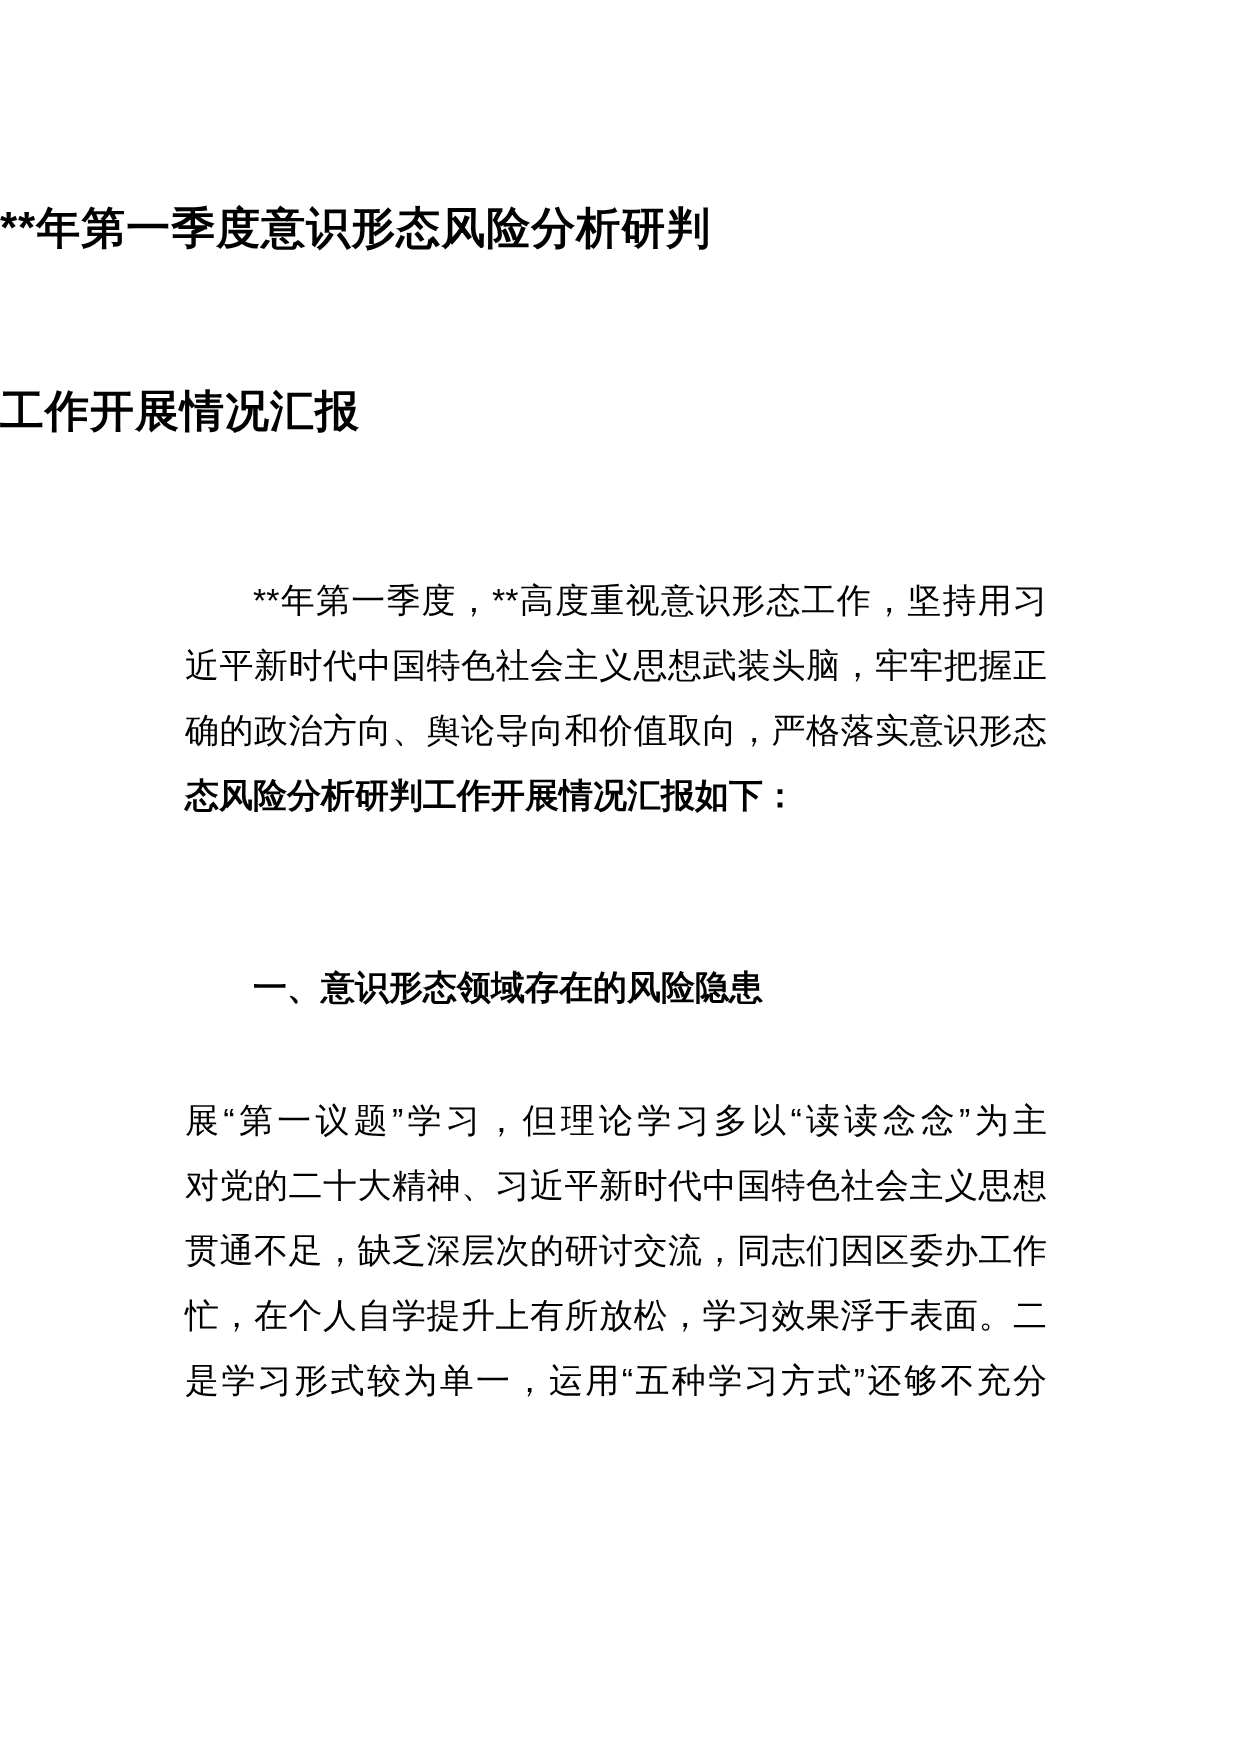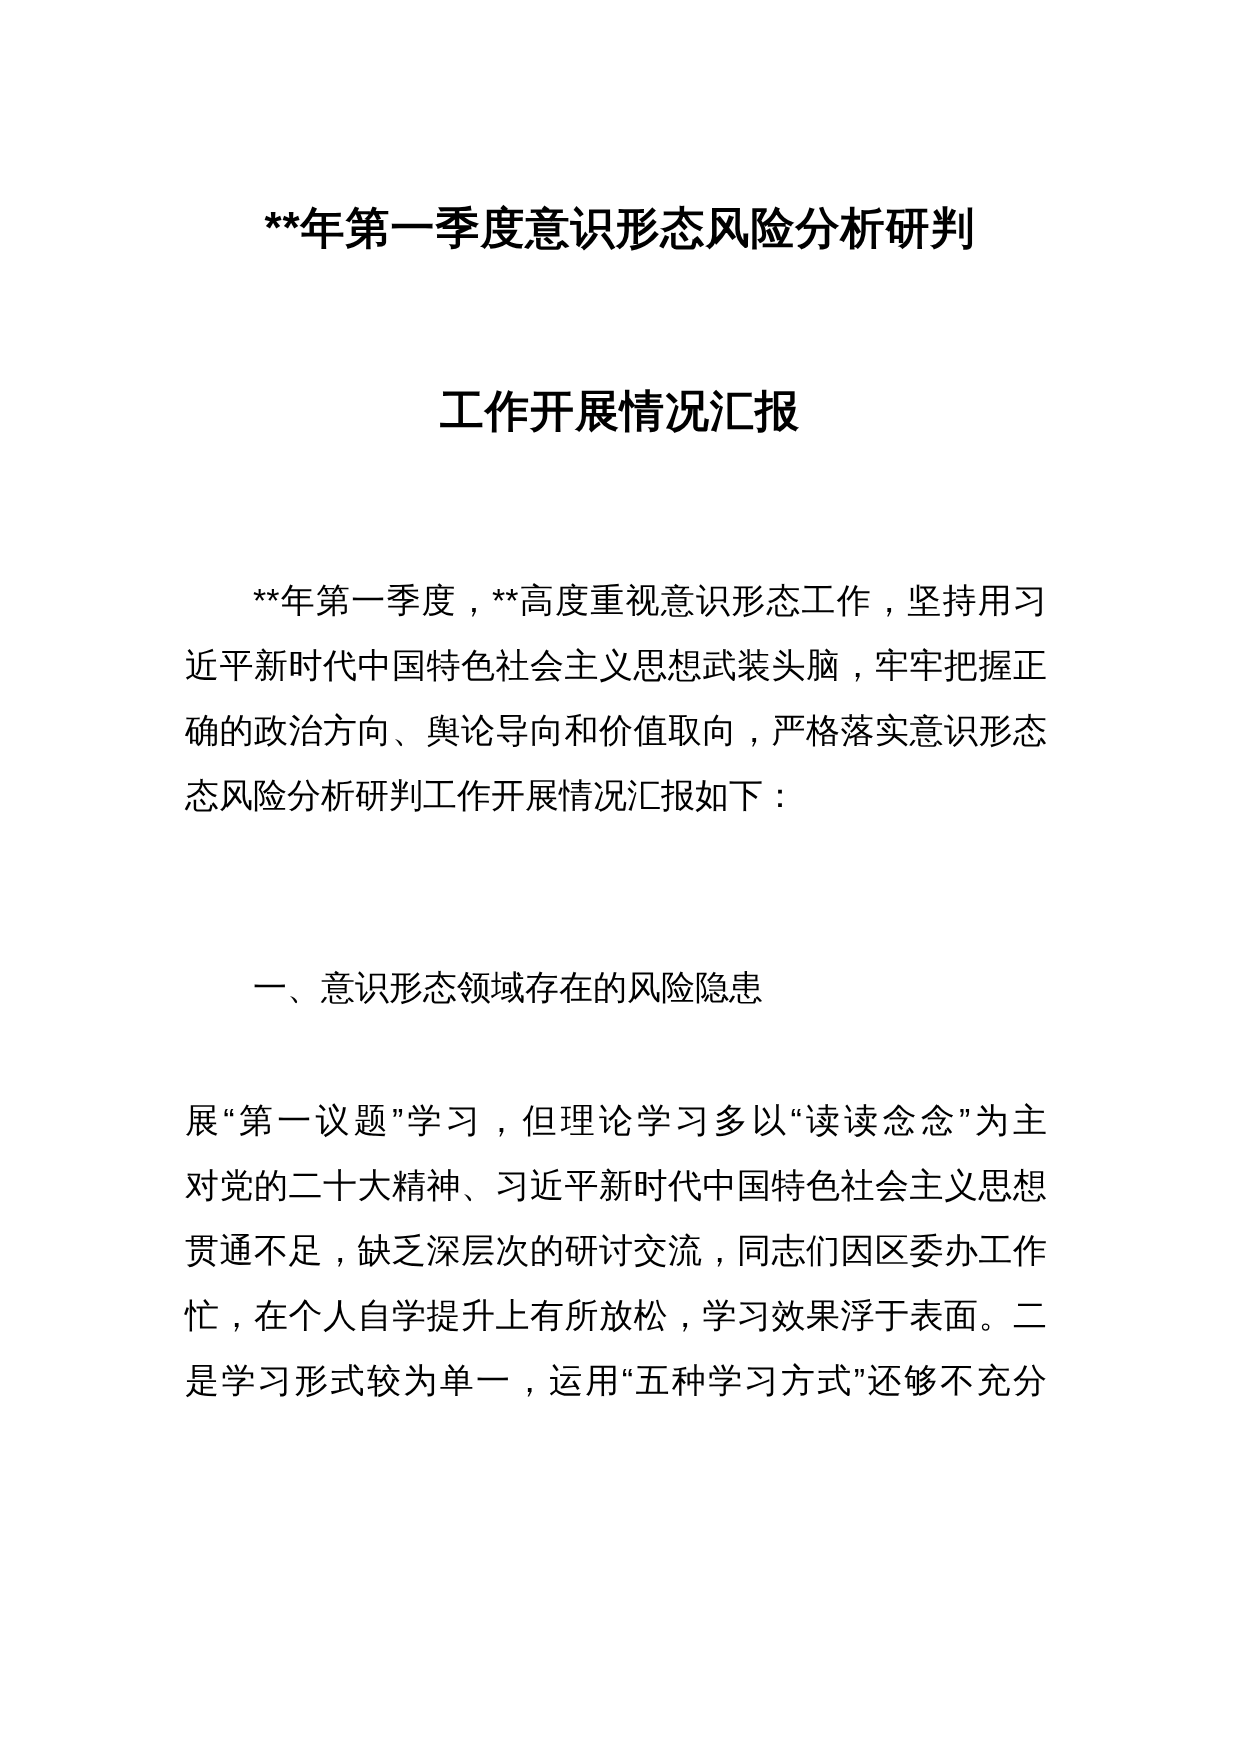--- a/index.html
+++ b/index.html
@@ -13,21 +13,21 @@
     height: 1754px;
     background: #ffffff;
     color: #000000;
     font-family: "Liberation Sans", sans-serif;
     overflow: hidden;
   }
   .title-line {
     position: absolute;
     left: 0;
     width: 100%;
-    text-align: center;
+    text-align: left;
     font-weight: 700;
     font-size: 44px;
     line-height: 60px;
     letter-spacing: 1px;
     white-space: nowrap;
   }
   .title-line-1 { top: 198px; }
   .title-line-2 { top: 381px; }
 
   .text-block {
@@ -41,21 +41,21 @@
 
   .bline {
     height: 65px;
     line-height: 65px;
     font-size: 34px;
     text-align: justify;
     text-align-last: justify;
     text-justify: inter-character;
   }
   .bline.ind { text-indent: 68px; }
-  .bline.noj { text-align-last: left; }
+  .bline.noj { text-align-last: left; font-weight: bold; }
 </style>
 </head>
 <body>
 
 <div class="page">
 
   <div class="title-line title-line-1">**年第一季度意识形态风险分析研判</div>
 
   <div class="title-line title-line-2">工作开展情况汇报</div>
 

